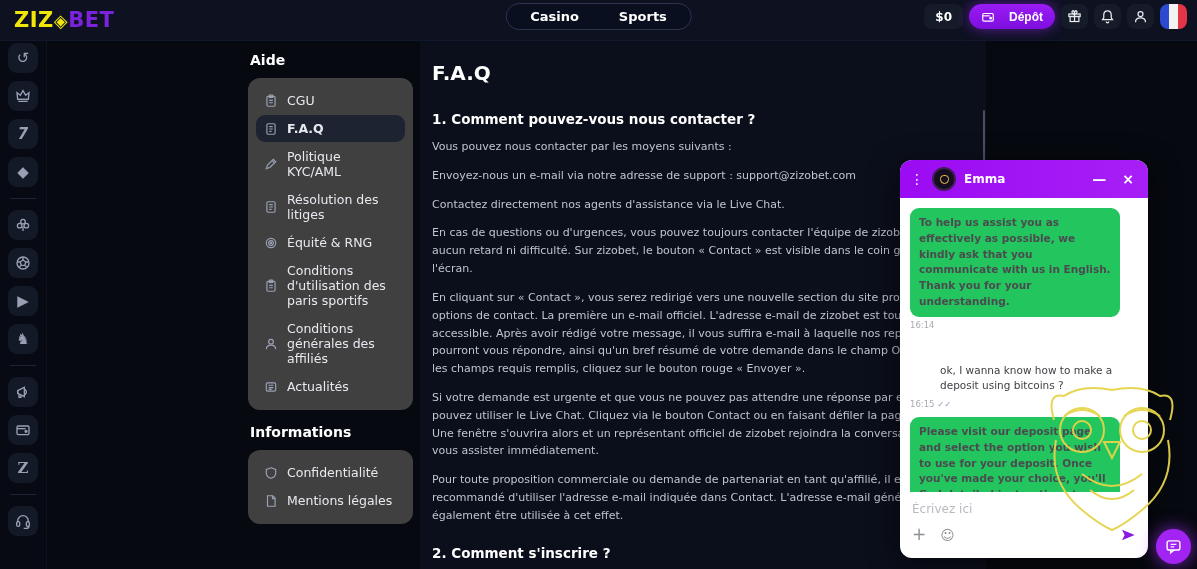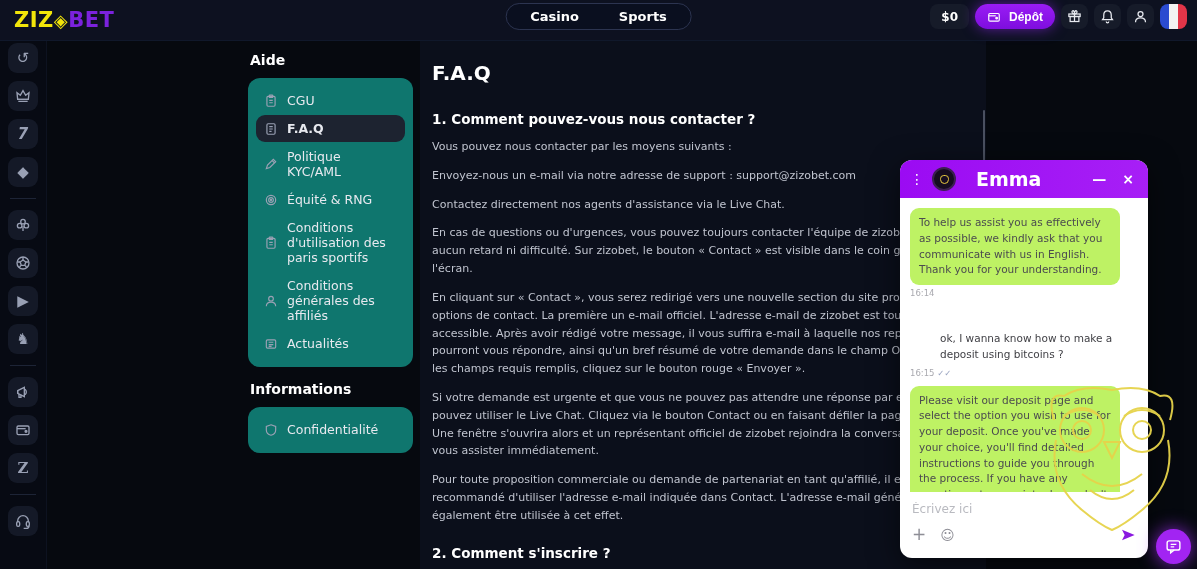--- a/index.html
+++ b/index.html
@@ -14,39 +14,39 @@
   .logo .y { color:#f2e50a; } .logo .o { color:#f2e50a; font-size:18px; } .logo .p { color:#7b22dd; }
   .center-pill { position:absolute; left:50%; transform:translateX(-50%); top:3px;
     height:27px; background:#0a0f1f; border:1px solid #2c3450; border-radius:16px;
     display:flex; align-items:center; padding:0 24px; gap:40px; }
   .center-pill .tab { color:#fff; font-size:13px; font-weight:700; cursor:pointer; }
   .top-right { position:absolute; right:10px; top:4px; display:flex; gap:6px; align-items:center; }
   .balance { background:#161b29; color:#fff; font-size:12px; font-weight:700;
     border-radius:8px; height:25px; padding:0 11px; display:flex; align-items:center; }
   .deposit { background:linear-gradient(180deg,#9a1cf5,#7e0ede); color:#fff; font-size:12px;
     font-weight:700; border-radius:13px; height:25px; padding:0 12px; display:flex;
-    align-items:center; gap:8px; box-shadow:0 0 14px rgba(154,40,255,.55); cursor:pointer; border:none; }
+    align-items:center; gap:14px; box-shadow:0 0 14px rgba(154,40,255,.55); cursor:pointer; border:none; }
   .tile { background:#161b29; width:27px; height:25px; border-radius:8px; display:flex;
     align-items:center; justify-content:center; color:#e8eaf0; cursor:pointer; }
   .flag { width:27px; height:25px; border-radius:8px; overflow:hidden; display:flex; cursor:pointer; }
   .flag i { flex:1; } .flag .b{background:#2a4bd0;} .flag .w{background:#f2f2f2;} .flag .r{background:#e23548;}
 
   
   .rail { position:absolute; left:0; top:33px; width:47px; height:536px; background:#070a13;
     border-right:1px solid #0d1220; display:flex; flex-direction:column; align-items:center;
     padding-top:10px; gap:8px; z-index:30; }
   .rail-tile { width:30px; height:30px; border-radius:9px; background:#141927; color:#99a0b4;
     display:flex; align-items:center; justify-content:center; font-size:15px; cursor:pointer; flex:0 0 auto; }
   .rail-tile svg { width:16px; height:16px; }
   .rail-div { width:26px; height:1px; background:#1d2436; margin:3px 0; flex:0 0 auto; }
 
   
   .sidebar { position:absolute; left:248px; top:44px; width:165px; z-index:10; }
   .side-head { color:#fff; font-size:14px; font-weight:800; margin:8px 0 10px 2px; }
-  .side-panel { background:#0f766e; border-radius:12px; padding:9px 8px; margin-bottom:14px; }
+  .side-panel { background:#404040; border-radius:12px; padding:9px 8px; margin-bottom:14px; }
   .side-item { display:flex; align-items:center; gap:9px; padding:6px 8px; border-radius:9px;
     color:#e7e9ef; font-size:12.5px; cursor:pointer; margin-bottom:1px; }
   .side-item.active { background:#1d2330; font-weight:700; }
   .side-item .ic { color:#9aa1b4; display:flex; align-items:center; }
   .side-item .ic svg { width:14px; height:14px; }
 
   
   .main-bg { position:absolute; left:420px; top:33px; width:566px; height:536px; background:#0b0f1b; z-index:1; }
   .main { position:absolute; left:432px; top:33px; width:552px; height:536px; z-index:5;
     padding-top:28px; overflow:hidden; }
@@ -58,26 +58,26 @@
 
   
   .chat { position:absolute; left:900px; top:160px; width:248px; height:398px; background:#fff;
     border-radius:12px; box-shadow:0 8px 30px rgba(0,0,0,.55); z-index:50; display:flex; flex-direction:column; }
   .chat-head { height:38px; background:linear-gradient(90deg,#9b0bf3,#a71ff6); border-radius:12px 12px 0 0;
     display:flex; align-items:center; padding:0 10px; gap:8px; color:#fff; }
   .kebab { font-size:14px; cursor:pointer; line-height:1; }
   .chat-avatar { width:24px; height:24px; border-radius:50%; background:#160d20; border:2px solid #3c2052;
     display:flex; align-items:center; justify-content:center; }
   .chat-avatar .owl-dot { width:9px; height:9px; border:1.5px solid #e6c93f; border-radius:50% 50% 60% 60%; }
-  .chat-name { font-size:19px; font-weight:700; flex:1;margin-left:12px; }
+  .chat-name { font-size:12px; font-weight:700; flex:1; }
   .chat-min, .chat-close { font-size:14px; font-weight:700; cursor:pointer; padding:0 4px; }
   .chat-body { flex:1; padding:10px 10px 0; overflow:hidden; }
   .msg { margin-bottom:6px; }
   .msg .bubble { font-size:10.5px; line-height:1.5; color:#4b4b4f; }
-  .msg.agent .bubble { background:#bef264; border-radius:9px; padding:7px 9px; width:92%; }
+  .msg.agent .bubble { background:#22c55e; border-radius:9px; padding:7px 9px; width:92%;font-weight:bold; }
   .msg.user { text-align:right;margin-top:29px; }
   .msg.user .bubble { display:inline-block; text-align:left; padding:4px 2px 2px 30px; color:#3f3f44; }
   .msg .time { text-align:left; font-size:8.5px; color:#a9a9af; margin:3px 4px 8px 0; }
   .msg .time .checks { color:#9aa4c0; }
   .chat-input { padding:6px 12px 15px; }
   .chat-input input { width:100%; border:none; outline:none; font-size:12px; color:#444;
     font-family:"DejaVu Sans", sans-serif; background:transparent; }
   .chat-input input::placeholder { color:#b9bac0; }
   .input-row { display:flex; align-items:center; gap:14px; margin-top:9px; color:#8e8e96; }
   .plus-icon { font-size:17px; cursor:pointer; line-height:1; }
@@ -239,20 +239,29 @@
           <svg viewBox="0 0 24 24" fill="none" stroke="currentColor" stroke-width="2">
             <path d="M4 20l2-6L16 4l4 4L10 18z"></path>
             <path d="M14 6l4 4"></path>
           </svg>
         </span>
         <span>Politique KYC/AML</span>
       </div>
       <div class="side-item">
         <span class="ic">
           <svg viewBox="0 0 24 24" fill="none" stroke="currentColor" stroke-width="2">
+            <rect x="5" y="3" width="14" height="18" rx="2"></rect>
+            <path d="M9 8h6M9 12h6M9 16h4"></path>
+          </svg>
+        </span>
+        <span>Résolution des litiges</span>
+      </div>
+      <div class="side-item">
+        <span class="ic">
+          <svg viewBox="0 0 24 24" fill="none" stroke="currentColor" stroke-width="2">
             <circle cx="12" cy="12" r="8"></circle>
             <circle cx="12" cy="12" r="4"></circle>
             <circle cx="12" cy="12" r="1" fill="currentColor"></circle>
           </svg>
         </span>
         <span>Équité &amp; RNG</span>
       </div>
       <div class="side-item">
         <span class="ic">
           <svg viewBox="0 0 24 24" fill="none" stroke="currentColor" stroke-width="2">
@@ -284,20 +293,29 @@
     </div>
   <div class="side-head">Informations</div>
   <div class="side-panel" id="info-list">
       <div class="side-item">
         <span class="ic">
           <svg viewBox="0 0 24 24" fill="none" stroke="currentColor" stroke-width="2">
             <path d="M12 3l8 3v6c0 5-3.5 8-8 9-4.5-1-8-4-8-9V6z"></path>
           </svg>
         </span>
         <span>Confidentialité</span>
+      </div>
+      <div class="side-item">
+        <span class="ic">
+          <svg viewBox="0 0 24 24" fill="none" stroke="currentColor" stroke-width="2">
+            <path d="M6 3h9l4 4v14H6z"></path>
+            <path d="M14.5 3v5h4.5"></path>
+          </svg>
+        </span>
+        <span>Mentions légales</span>
       </div>
     </div>
 </div>
 
 <div class="main">
   <div class="faq-title">F.A.Q</div>
   <div id="sections">
       <h3>1. Comment pouvez-vous nous contacter ?</h3>
       <p>Vous pouvez nous contacter par les moyens suivants :</p>
       <p>Envoyez-nous un e-mail via notre adresse de support : support@zizobet.com</p>

